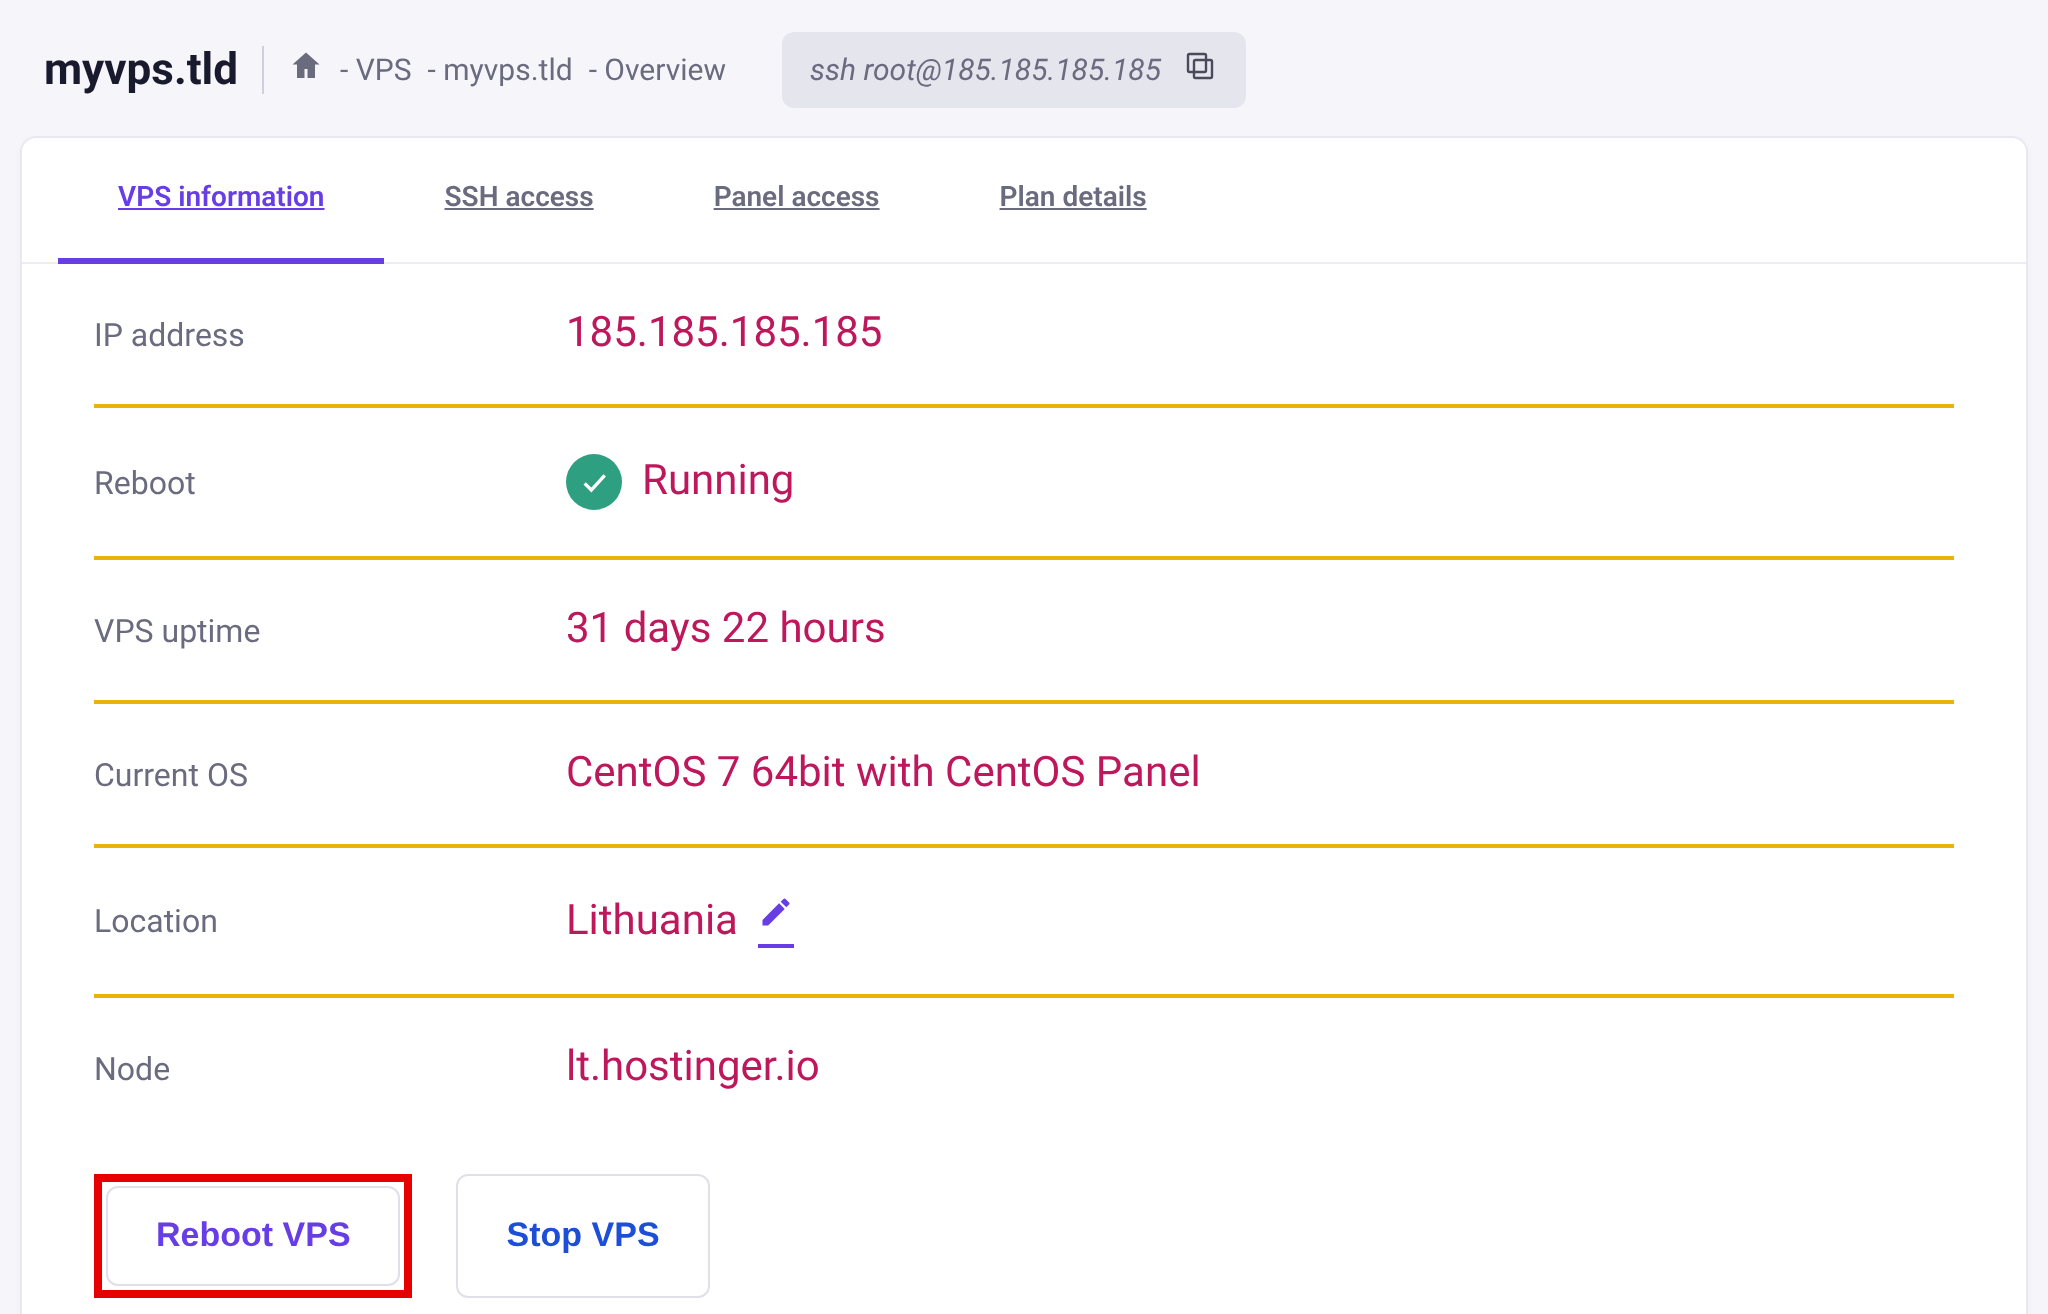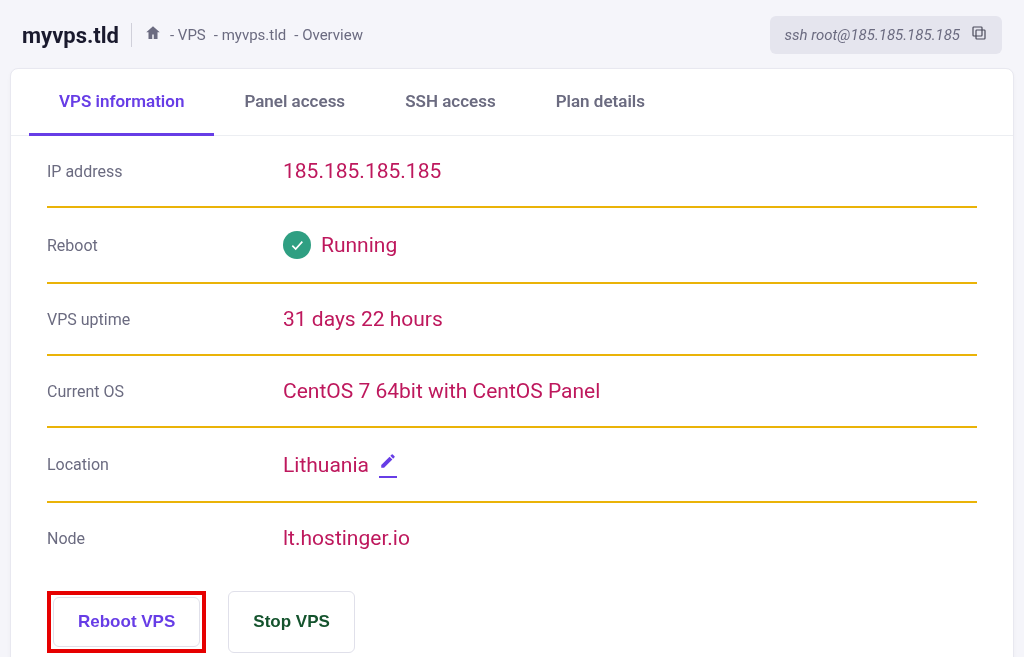--- a/index.html
+++ b/index.html
@@ -5,21 +5,20 @@
     * { box-sizing: border-box; margin: 0; padding: 0; }
     body {
       font-family: -apple-system, BlinkMacSystemFont, 'Segoe UI', Roboto, sans-serif;
       background: #f5f5fa;
       padding: 10px;
       width: 1024px;
     }
     .header {
       display: flex;
       align-items: center;
-      justify-content: space-between;
       padding: 6px 12px 14px 12px;
     }
     .header-left {
       display: flex;
       align-items: center;
       gap: 12px;
     }
     .site-title {
       font-size: 22px;
       font-weight: 700;
@@ -59,25 +58,26 @@
       box-shadow: 0 2px 4px rgba(0,0,0,0.03);
     }
     .tabs {
       display: flex;
       border-bottom: 1px solid #eceef2;
       padding: 0 18px;
     }
     .tab {
       padding: 22px 30px;
       color: #6b6b80;
-      font-size: 17px;
+      font-size: 14px;
       font-weight: 600;
       cursor: pointer;
       border-bottom: 3px solid transparent;
       margin-bottom: -1px;
+      text-decoration: underline;
     }
     .tab.active {
       color: #673de6;
       border-bottom-color: #673de6;
     }
     .info-list {
       padding: 0 36px;
     }
     .info-row {
       display: flex;
@@ -123,21 +123,21 @@
       font-weight: 700;
       background: #fff;
       cursor: pointer;
     }
     .btn-primary {
       border: 1px solid #e0e0ea;
       color: #673de6;
     }
     .btn-danger {
       border: 1px solid #e0e0ea;
-      color: #14532d;
+      color: #1d4ed8;
     }
     .highlight-box {
       border: 4px solid #e60000;
       padding: 2px;
       display: inline-block;
     }
   </style>
 </head>
 <body>
 
@@ -163,22 +163,22 @@
           <rect x="8" y="8" width="12" height="12" rx="1"></rect>
           <rect x="4" y="4" width="12" height="12" rx="1"></rect>
         </svg>
     </span>
   </div>
 </div>
 
 <div class="panel">
   <div class="tabs">
     <div class="tab active">VPS information</div>
+    <div class="tab">SSH access</div>
     <div class="tab">Panel access</div>
-    <div class="tab">SSH access</div>
     <div class="tab">Plan details</div>
   </div>
 
   <div class="info-list">
     <div class="info-row">
       <div class="info-label">IP address</div>
       <div class="info-value">185.185.185.185</div>
     </div>
 
     <div class="info-row">

